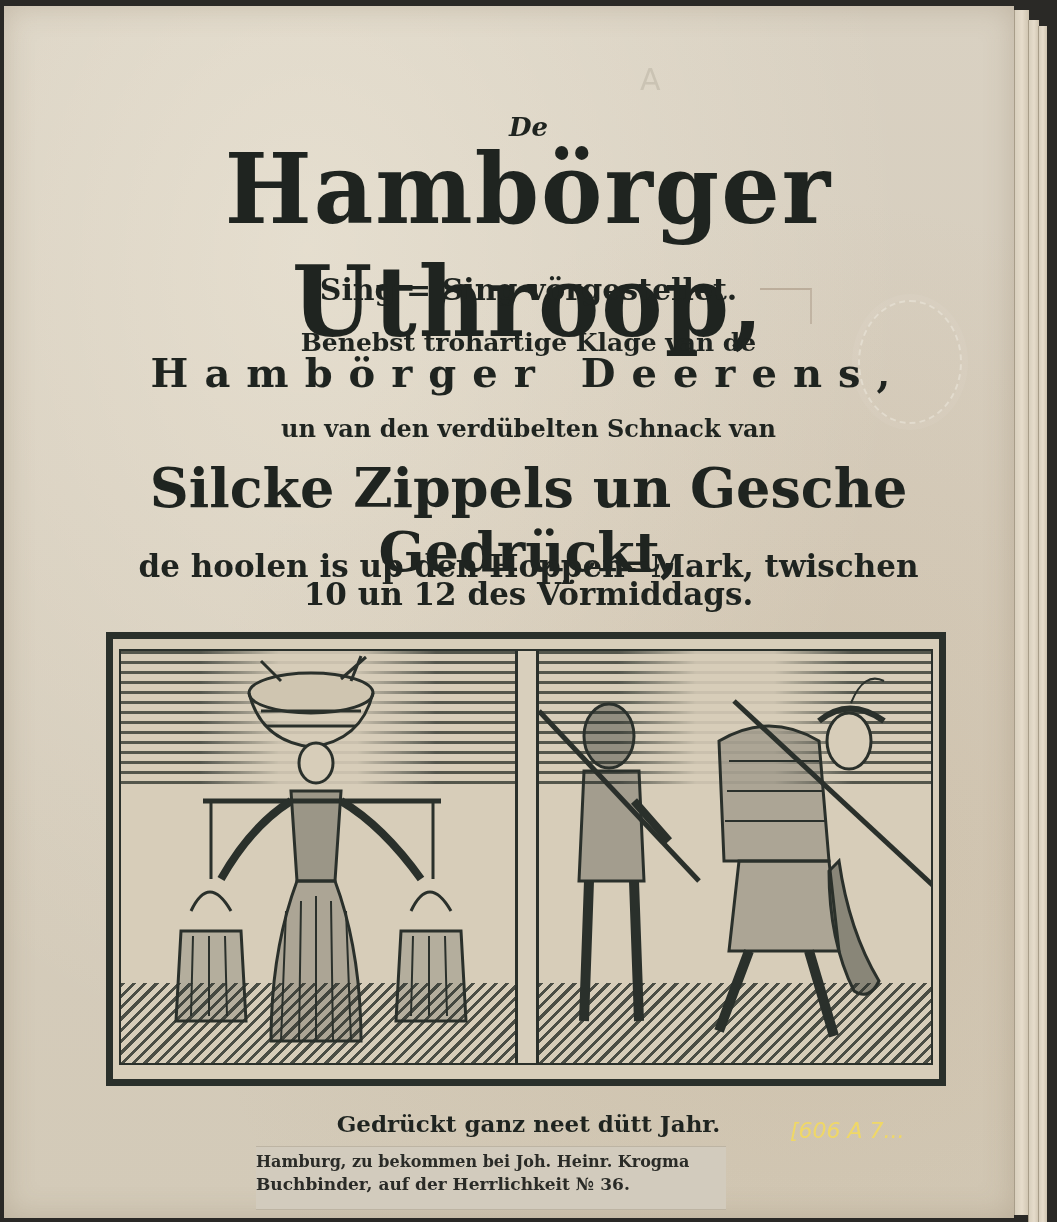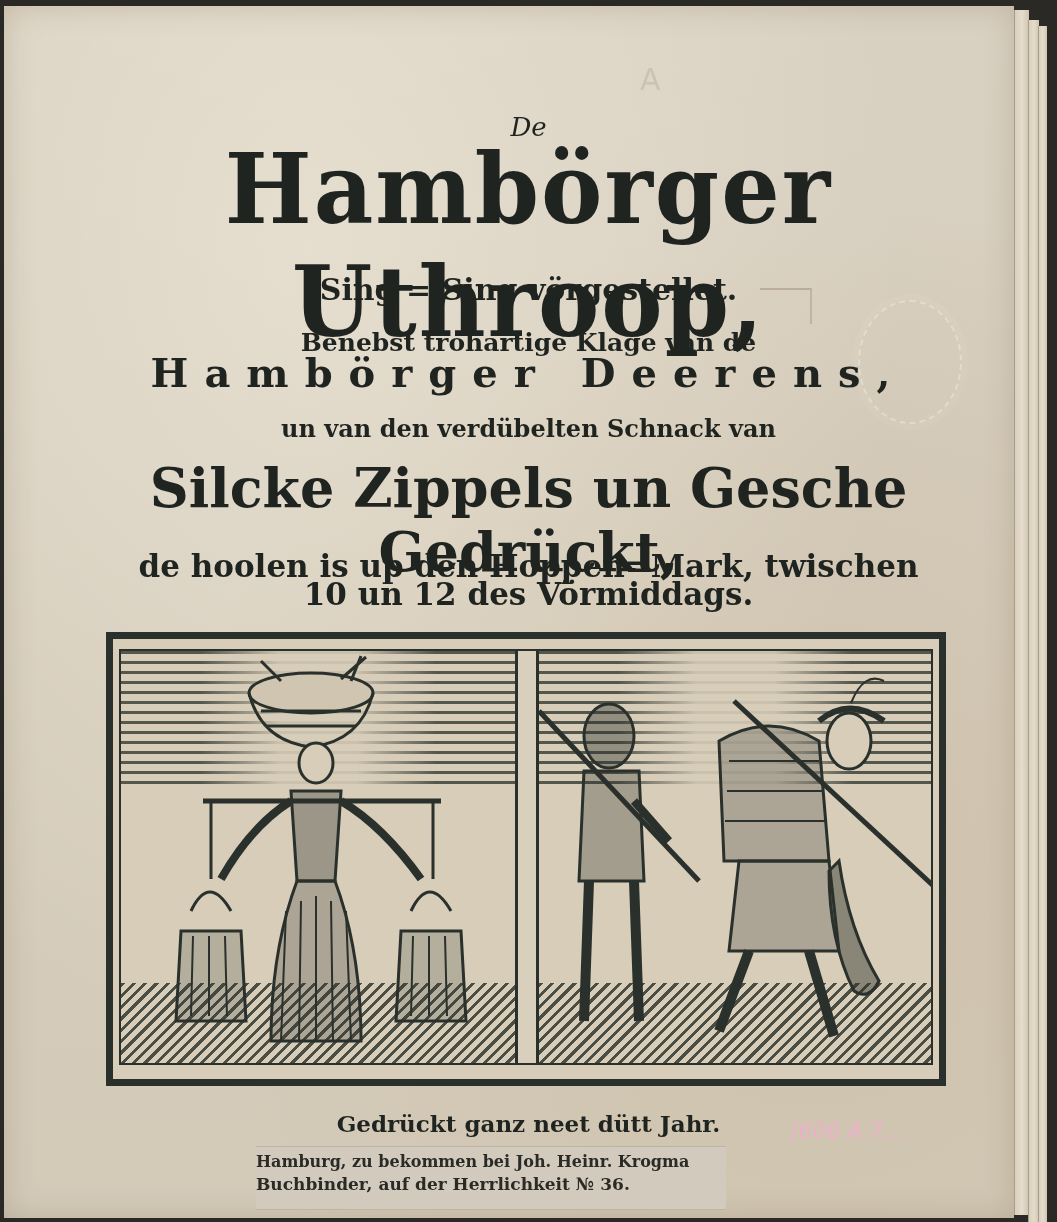--- a/index.html
+++ b/index.html
@@ -21,21 +21,21 @@
     position: absolute; top: 10px; width: 14px; height: 1205px;
     background: linear-gradient(90deg, #d8cfbd, #e6dccb, #cfc4b0);
     border-left: 1px solid #a89d89;
   }
   .edge1 { left: 1014px; }
   .edge2 { left: 1028px; top: 20px; width: 10px; }
   .edge3 { left: 1038px; top: 26px; width: 8px; }
   .left-edge { position: absolute; left: 4px; top: 6px; width: 8px; height: 1212px; background: linear-gradient(90deg,#e7dfcf,#cfc6b4); }
 
   .fraktur { font-family: "DejaVu Serif", serif; color: #1f2420; text-align: center; position: absolute; left: 0; width: 1057px; }
-  .t-de { top: 112px; font-size: 26px; font-weight: normal; font-style: italic; }
+  .t-de { top: 112px; font-size: 26px; font-weight: bold; font-style: italic; }
   .t-title { top: 138px; font-size: 92px; font-weight: bold; letter-spacing: 2px; transform: scaleY(1.05); }
   .t-sing { top: 272px; font-size: 30px; font-weight: bold; left: 0; }
   .t-benebst { top: 328px; font-size: 25px; font-weight: bold; }
   .t-deerens { top: 349px; font-size: 40px; font-weight: bold; letter-spacing: 16px; }
   .t-unvan { top: 414px; font-size: 24px; font-weight: bold; }
   .t-silcke { top: 456px; font-size: 54px; font-weight: bold; }
   .t-hoolen { top: 548px; font-size: 31px; font-weight: bold; }
   .t-time { top: 576px; font-size: 31px; font-weight: bold; }
 
   .woodcut {
@@ -73,21 +73,21 @@
     background: #d2cbbd; border-top: 1px solid #bdb4a3; border-bottom: 1px solid #bdb4a3;
   }
   .imprint {
     position: absolute; left: 256px; width: 470px; 
     font-family: "DejaVu Serif", serif; color: #2a2b27; font-weight: bold;
   }
   .imp1 { top: 1152px; font-size: 16px; }
   .imp2 { top: 1174px; font-size: 17px; }
   .shelfmark {
     position: absolute; left: 790px; top: 1118px; font-family: "DejaVu Sans", sans-serif;
-    font-size: 22px; color: #f9a8d4; font-style: italic; opacity: 0.7;
+    font-size: 22px; color: #fde047; font-style: italic; opacity: 0.7;
   }
   .embossed-stamp {
     position: absolute; left: 858px; top: 300px; width: 100px; height: 120px;
     border-radius: 50%; border: 2px dashed rgba(240,235,225,0.5);
     box-shadow: 0 0 0 6px rgba(255,255,255,0.05);
   }
   .faint-mark { position: absolute; left: 640px; top: 62px; font-size: 30px; color: #a9a291; opacity: 0.35; font-family: "DejaVu Sans", sans-serif; }
   .pencil-line { position: absolute; left: 760px; top: 288px; width: 50px; height: 34px; border-top: 2px solid rgba(160,140,120,0.5); border-right: 2px solid rgba(160,140,120,0.4); }
 </style>
 </head>

